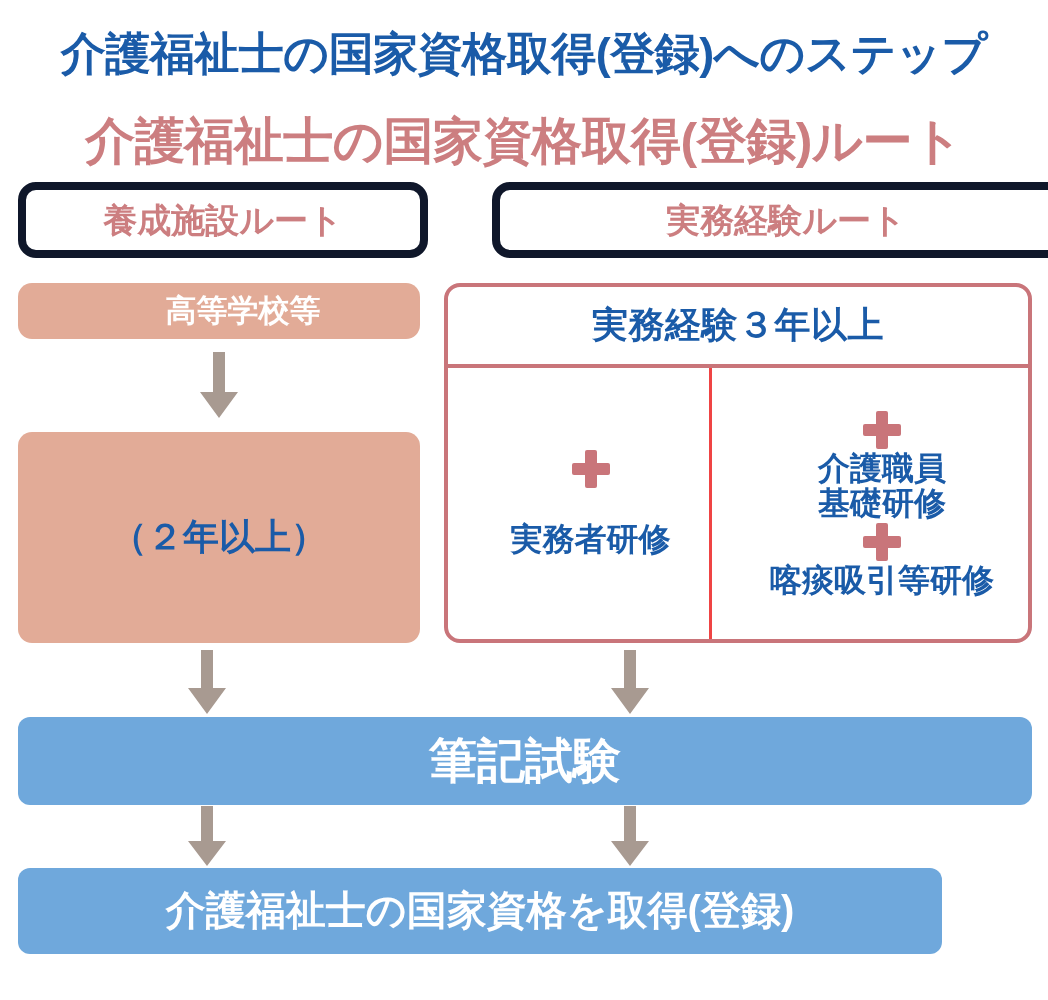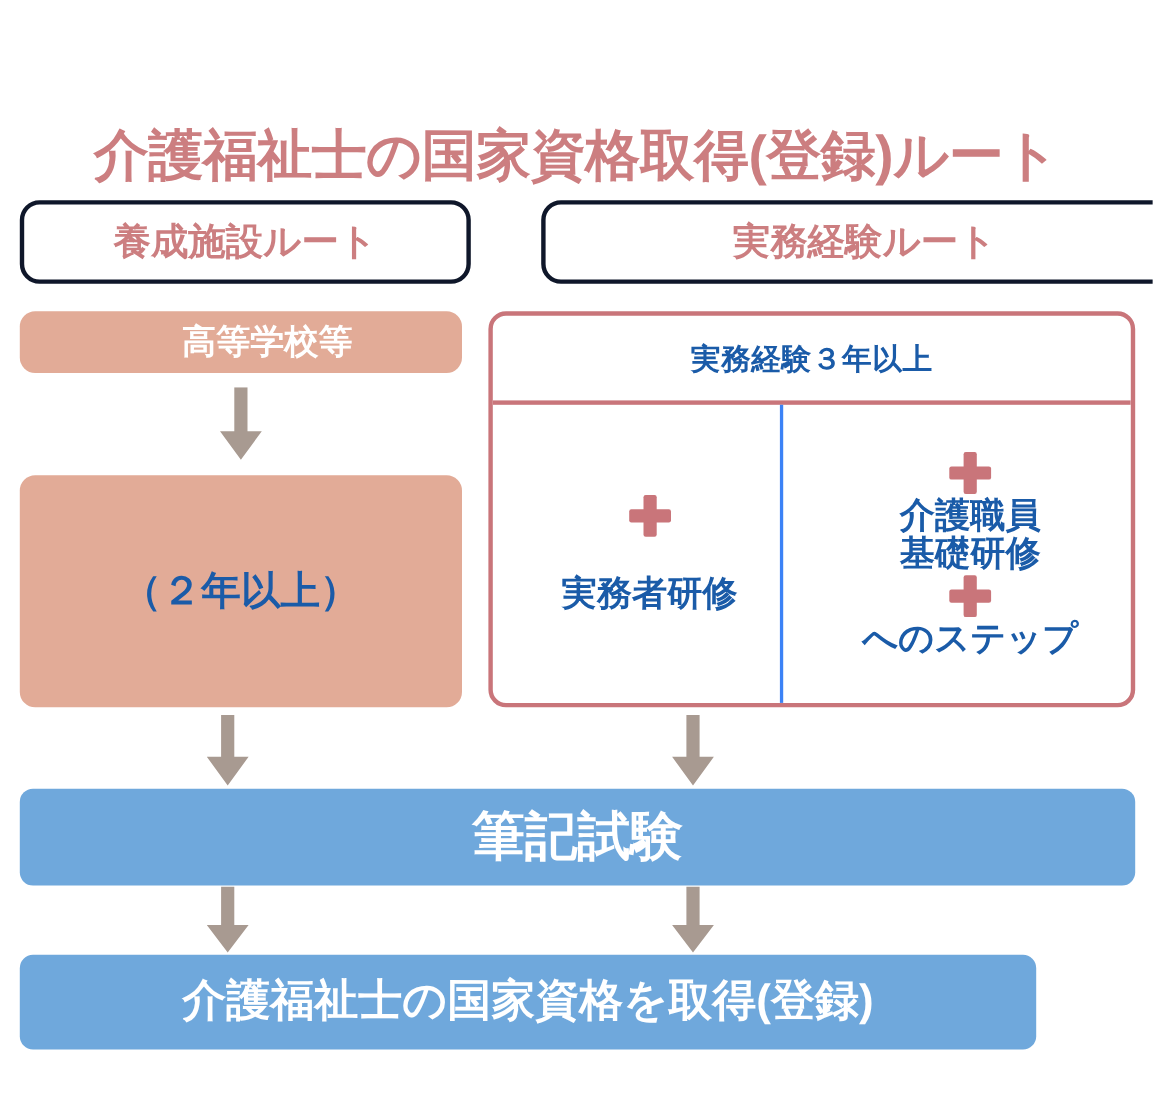--- a/index.html
+++ b/index.html
@@ -53,21 +53,21 @@
     display: flex;
     align-items: center;
     justify-content: center;
     text-align: center;
     line-height: 1.18;
   }
 
   
   .route-pill {
     background: #ffffff;
-    border: 4px solid #0f172a;
+    border: 8px solid #0f172a;
     border-radius: 18px;
     color: #cc7e80;
     font-size: 34px;
     font-weight: bold;
   }
 
   
   .salmon {
     background: #e2ab97;
     border-radius: 14px;
@@ -101,21 +101,21 @@
     overflow: hidden;
   }
   .exp-header {
     box-sizing: border-box;
     height: 81px;
     display: flex;
     align-items: center;
     justify-content: center;
     border-bottom: 4px solid #c9757a;
     color: #1a5ba8;
-    font-size: 27px;
+    font-size: 36px;
     font-weight: bold;
     letter-spacing: 0.5px;
   }
   .exp-body {
     display: flex;
     height: calc(100% - 81px);
   }
   .exp-cell {
     box-sizing: border-box;
     display: flex;
@@ -124,21 +124,21 @@
     justify-content: center;
     color: #1a5ba8;
     font-size: 32px;
     font-weight: bold;
     line-height: 1.1;
     text-align: center;
     margin-left: 24px;
   }
   .exp-cell.left {
     width: 240px;
-    border-right: 3px solid #3b82f6;
+    border-right: 3px solid #ef4444;
     justify-content: center;
   }
   .exp-cell.right {
     flex: 1;
     justify-content: center;
   }
   .exp-cell .stack-line { display: block; }
   .exp-cell.left .plus-icon { margin-bottom: 34px; }
   .exp-cell.left .label-1 { margin-top: 0; }
   .exp-cell.right .plus-icon { margin: 2px 0; }
@@ -171,20 +171,21 @@
     position: absolute;
     width: 46px;
   }
   .arrow svg { display: block; width: 100%; height: 100%; }
 </style>
 </head>
 <body>
 
 <div id="page">
 
+  <div class="title">介護福祉士の国家資格取得(登録)へのステップ</div>
 
   <div class="subtitle">介護福祉士の国家資格取得(登録)ルート</div>
 
   <div class="box route-pill" style="left:18px; top:182px; width:410px; height:76px;">
     <span>養成施設ルート</span>
   </div>
 
   <div class="box route-pill" style="left:444px; top:182px; width:588px; height:76px;margin-left:48px;">
     <span>実務経験ルート</span>
   </div>
@@ -212,21 +213,21 @@
       <div class="exp-cell left">
         <span class="plus-icon"></span>
         <span class="stack-line label-1">実務者研修</span>
       </div>
 
       <div class="exp-cell right">
         <span class="plus-icon"></span>
         <span class="stack-line">介護職員</span>
         <span class="stack-line">基礎研修</span>
         <span class="plus-icon"></span>
-        <span class="stack-line">へのステップ</span>
+        <span class="stack-line">喀痰吸引等研修</span>
       </div>
 
     </div>
   </div>
 
   <div class="arrow" style="left:184px; top:650px; height:66px;">
     <svg viewBox="0 0 46 66" preserveAspectRatio="none" aria-hidden="true">
       <path d="M17,0 H29 V38 H42 L23,64 L4,38 H17 Z" fill="#a89a91"></path>
     </svg>
   </div>

